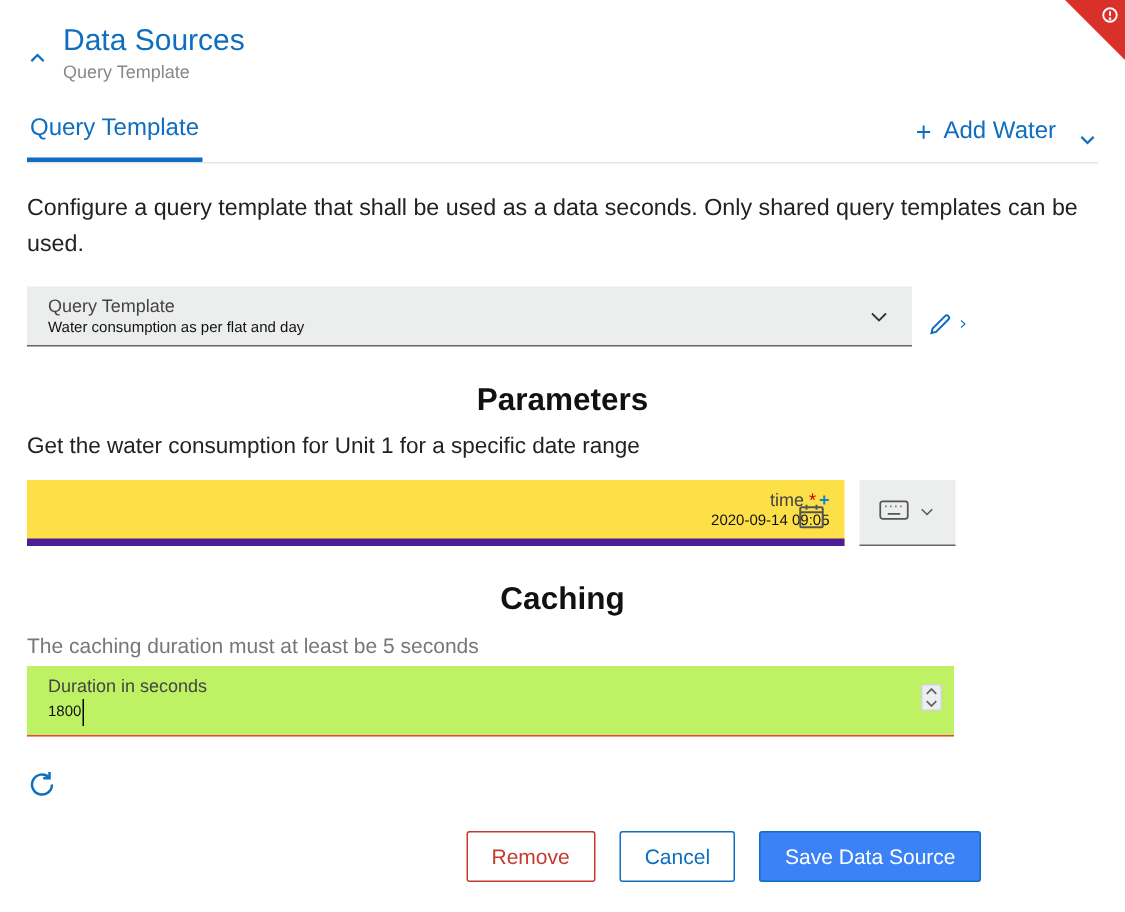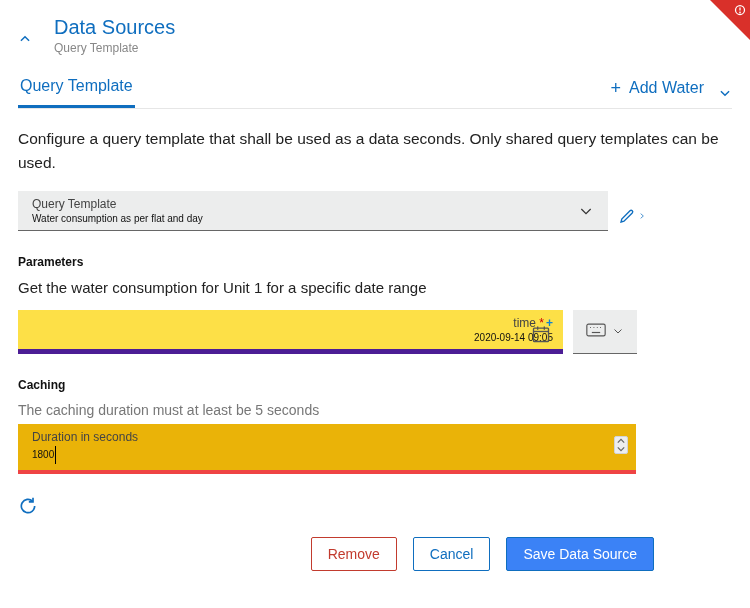--- a/index.html
+++ b/index.html
@@ -20,21 +20,21 @@
     border-top: 40px solid #d9302a;
   }
   .corner-flag-icon {
     position: absolute;
     top: 4px; right: 4px;
     color: #fff;
     font-size: 11px;
     font-weight: bold;
   }
   .wrap { padding: 16px 18px 16px 18px; }
-  .header-row { display: flex; align-items: center; gap: 22px; }
+  .header-row { display: flex; align-items: center; gap: 10px; }
   .chevron-up {
     width: 14px; height: 14px;
     margin-top: 6px;
     cursor: pointer;
   }
   .chevron-up svg { stroke: #0f6ebf; }
   .title { color: #0f6ebf; font-size: 20px; font-weight: 400; }
   .subtitle { color: #888; font-size: 12px; margin-top: 2px; }
   .tabs-row {
     display: flex;
@@ -72,21 +72,21 @@
   .field-label .req { color: #c00; }
   .field-label .plus-mark { color: #0f82d0; font-weight: bold; margin-left: 2px; }
   .field-value { font-size: 10px; color: #111; margin-top: 2px; }
   .dd-chevron {
     position: absolute; right: 14px; top: 12px;
     width: 16px; height: 16px; cursor: pointer;
   }
   .dd-chevron svg { stroke: #333; stroke-width: 1.8; }
   .edit-link { display: flex; align-items: center; gap: 2px; color: #0f6ebf; cursor: pointer; padding-bottom: 6px; }
   .edit-link svg { stroke: #0f6ebf; }
-  .section-h { font-size: 12px; font-weight: 700; margin-top: 24px; color: #111; }
+  .section-h { font-size: 21px; font-weight: 700; margin-top: 24px; color: #111; text-align: center; }
   .section-sub { font-size: 15px; color: #222; margin-top: 10px; }
   .section-sub.muted { color: #777; font-size: 14px; }
   .time-row { display: flex; gap: 10px; margin-top: 14px; align-items: stretch; }
   .time-box {
     flex: 0 0 545px;
     background: #fde047;
     border-bottom: 5px solid #4c1d95;
     padding: 6px 10px 6px 14px;
     position: relative;
     text-align: right;
@@ -95,22 +95,22 @@
   .extra-box {
     width: 64px;
     background: #eceded;
     border-bottom: 1px solid #666;
     display: flex; align-items: center; justify-content: center; gap: 6px;
     cursor: pointer;
   }
   .kbd-icon svg, .cal-icon svg { stroke: #555; }
   .duration-box {
     margin-top: 6px;
-    background: #eab308;
-    border-bottom: 4px solid #ef4444;
+    background: #bef264;
+    border-bottom: 1px solid #ef4444;
     padding: 6px 10px 6px 14px;
     position: relative;
     width: 618px;
   }
   .spinner {
     position: absolute; right: 8px; top: 12px;
     width: 14px;
     display: flex; flex-direction: column;
     background: #edeef0;
     border: 1px solid #d2d4d8;

